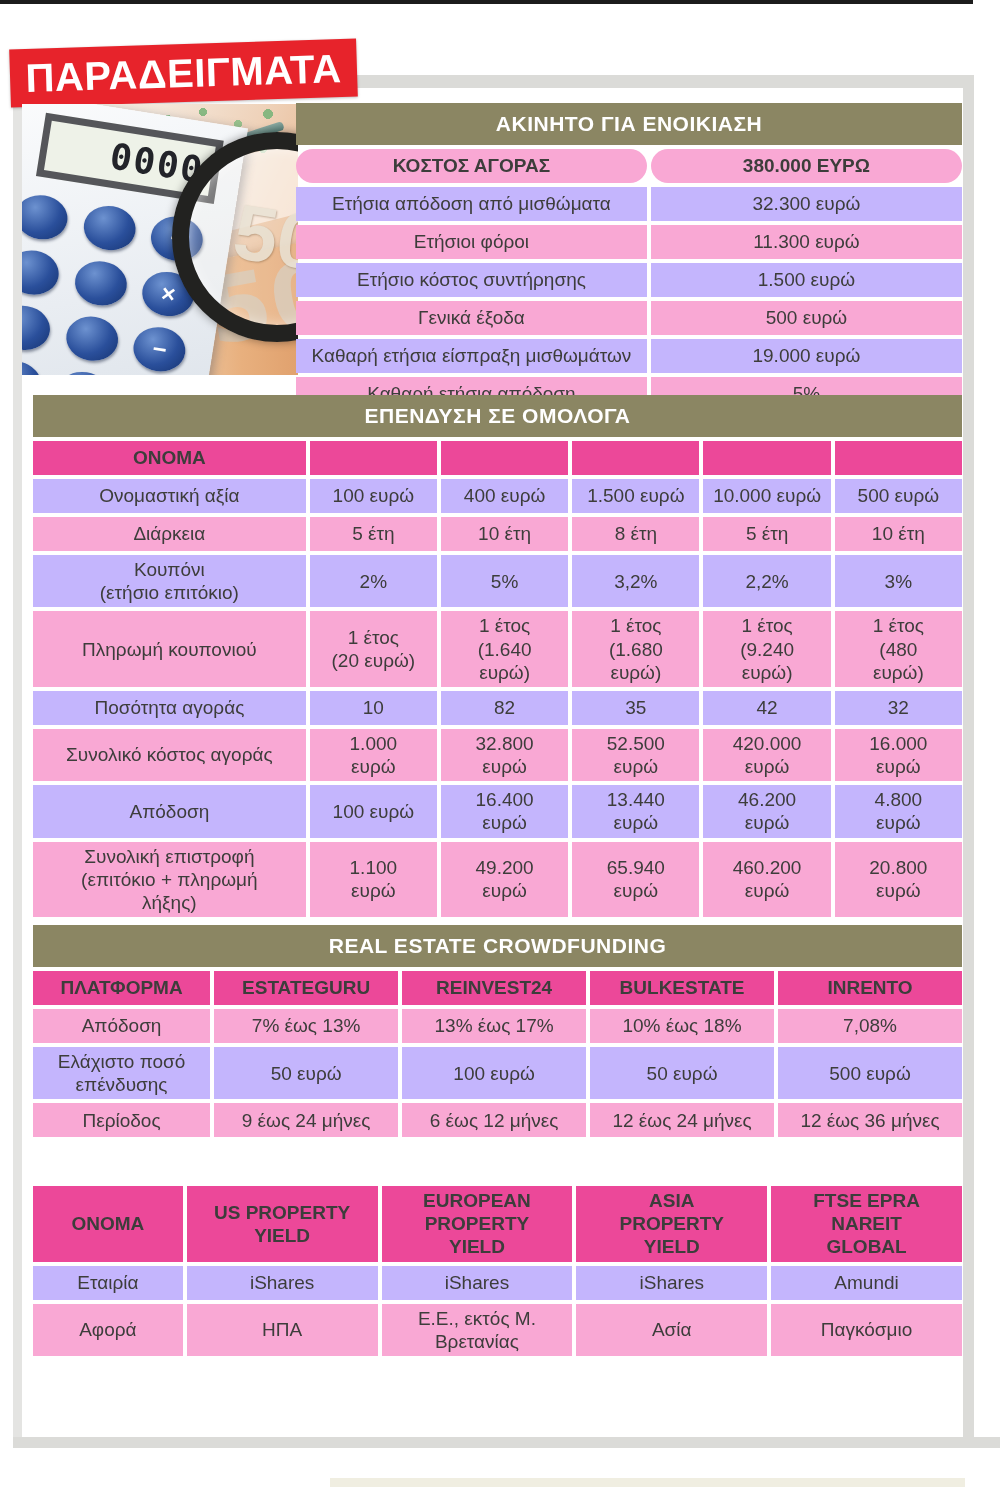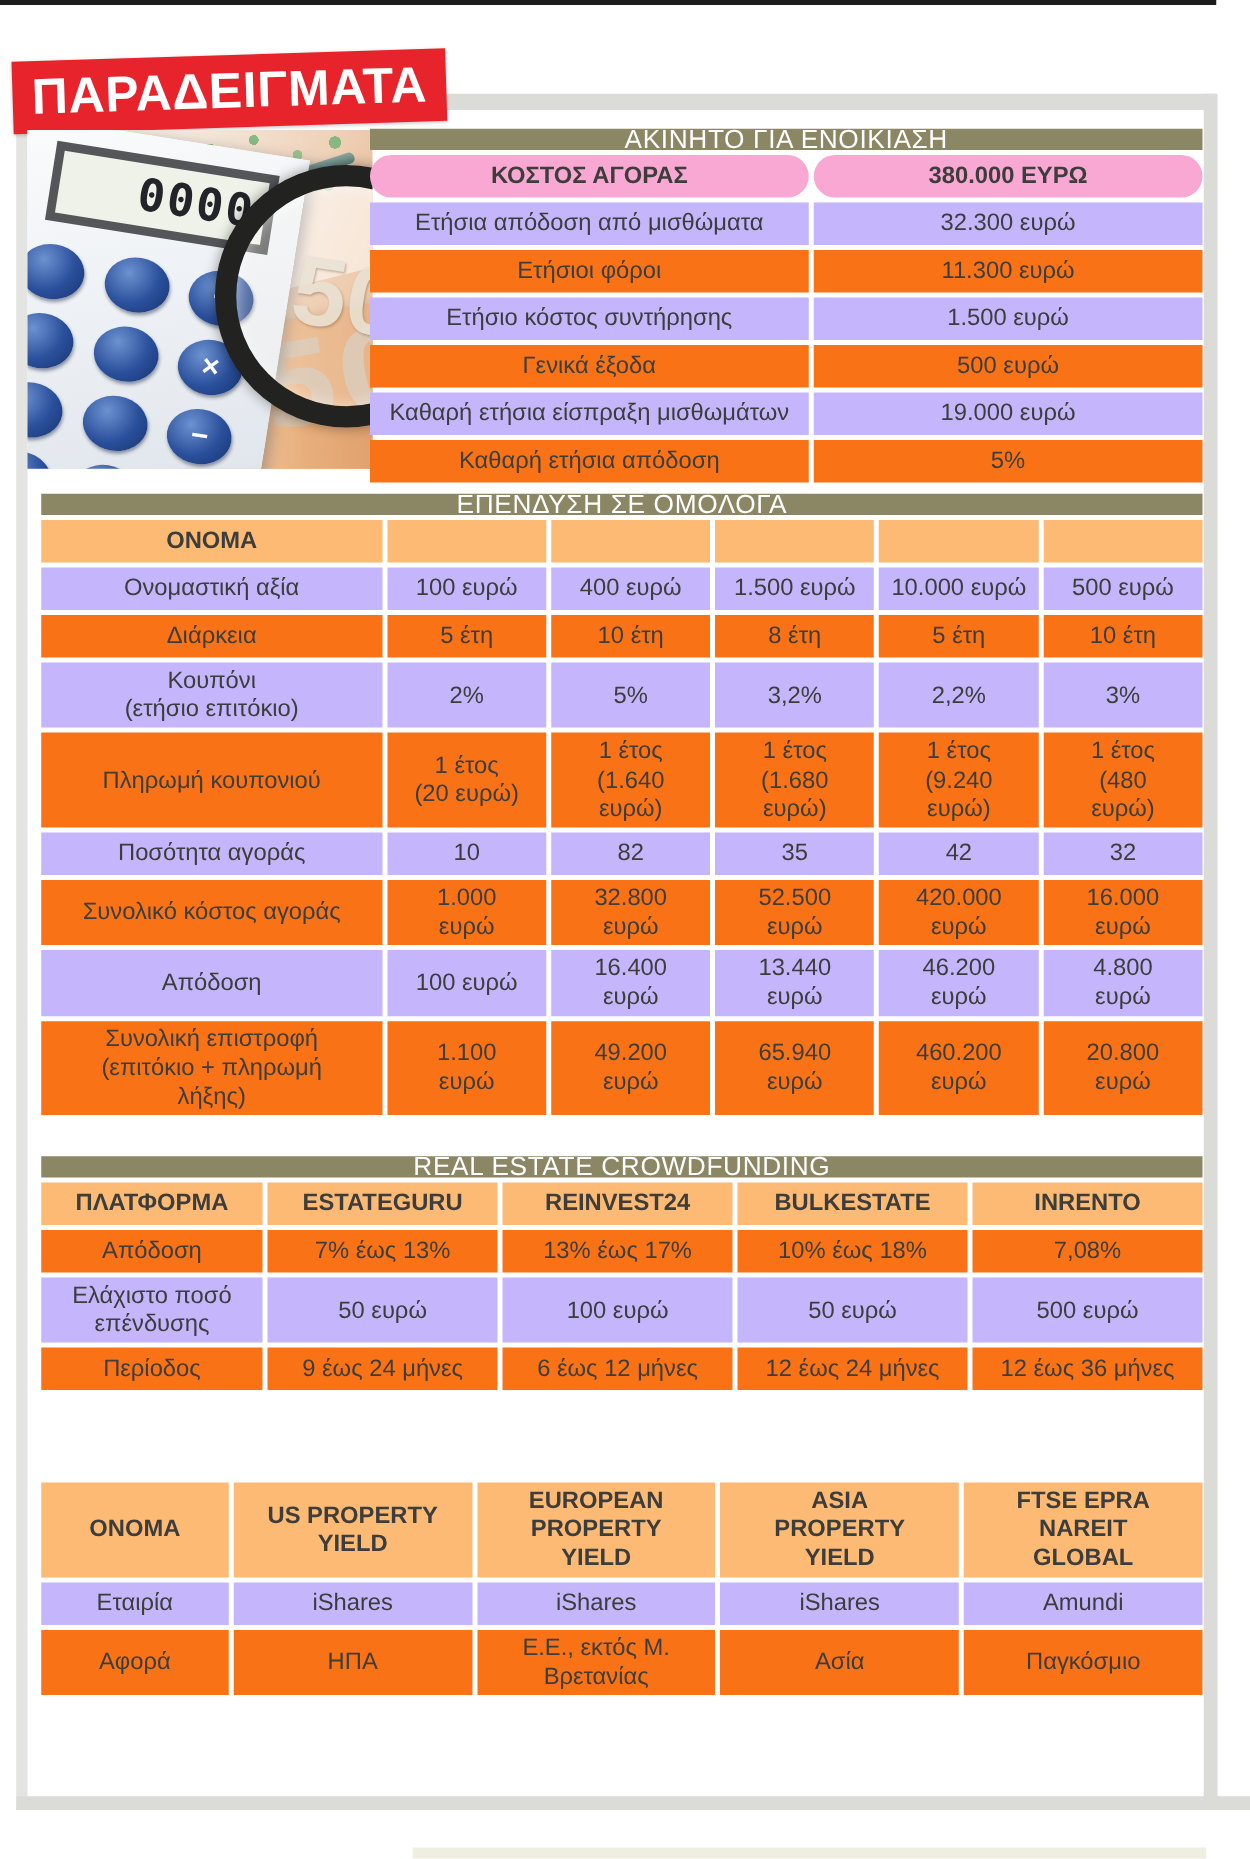--- a/index.html
+++ b/index.html
@@ -87,31 +87,31 @@
     display:flex;align-items:center;justify-content:center;
   }
   .ph-mag-num{
     font-size:78px;font-weight:bold;color:#e9e2d4;opacity:.85;transform:rotate(9deg);
     text-shadow:1px 1px 2px rgba(120,90,60,.5);
   }
 
   
   .tbl{position:absolute;}
   .tbl-title{
-    background:#8b8663;color:#fff;font-weight:normal;font-size:21px;
-    height:17px;display:flex;align-items:center;justify-content:center;letter-spacing:.5px;
+    background:#8b8663;color:#fff;font-weight:bold;font-size:21px;
+    height:42px;display:flex;align-items:center;justify-content:center;letter-spacing:.5px;
   }
   table.grid{border-collapse:separate;border-spacing:4px;width:calc(100% + 8px);margin-left:-4px;table-layout:fixed;}
   table.grid td{
     text-align:center;vertical-align:middle;color:#3d3d3b;font-size:19px;
     padding:3px 4px;line-height:1.22;height:28px;white-space:pre-line;
   }
   td.light{background:#c4b5fd;}
-  td.medium{background:#f97316;}
-  td.hdr{background:#fdba74;font-weight:bold;color:#161616;font-size:20px;}
+  td.medium{background:#f9a8d4;}
+  td.hdr{background:#ec4899;font-weight:bold;color:#161616;font-size:20px;}
   .tbl-rental td.hdr{background:#f9a8d4;border-radius:17px;}
   .tbl-rental{left:296px;top:103px;width:666px;}
   .tbl-bonds{left:33px;top:395px;width:929px;}
   .tbl-crowd{left:33px;top:925px;width:929px;}
   .tbl-reit{left:33px;top:1182px;width:929px;}
   .tbl-reit td.hdr{font-size:19px;}
 </style>
 </head>
 <body>
 

